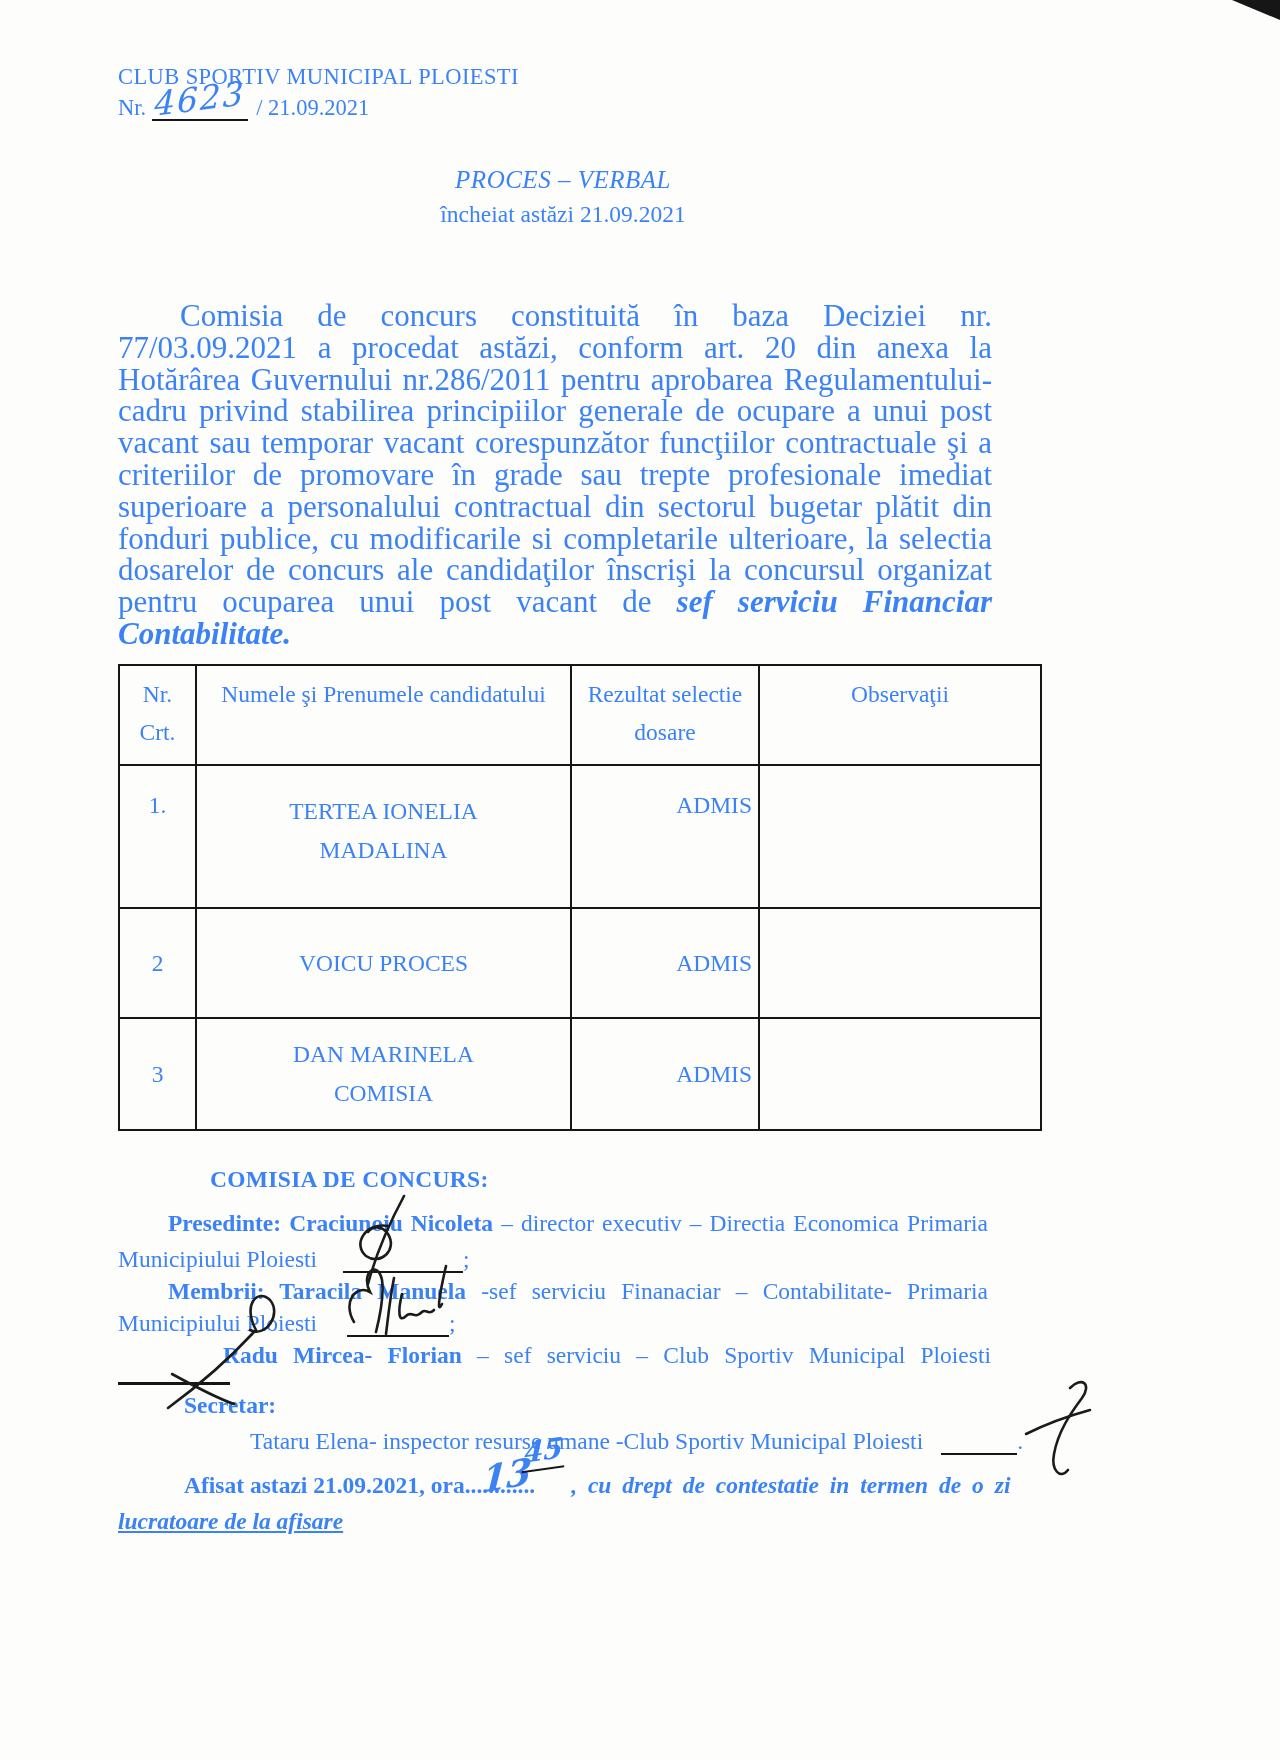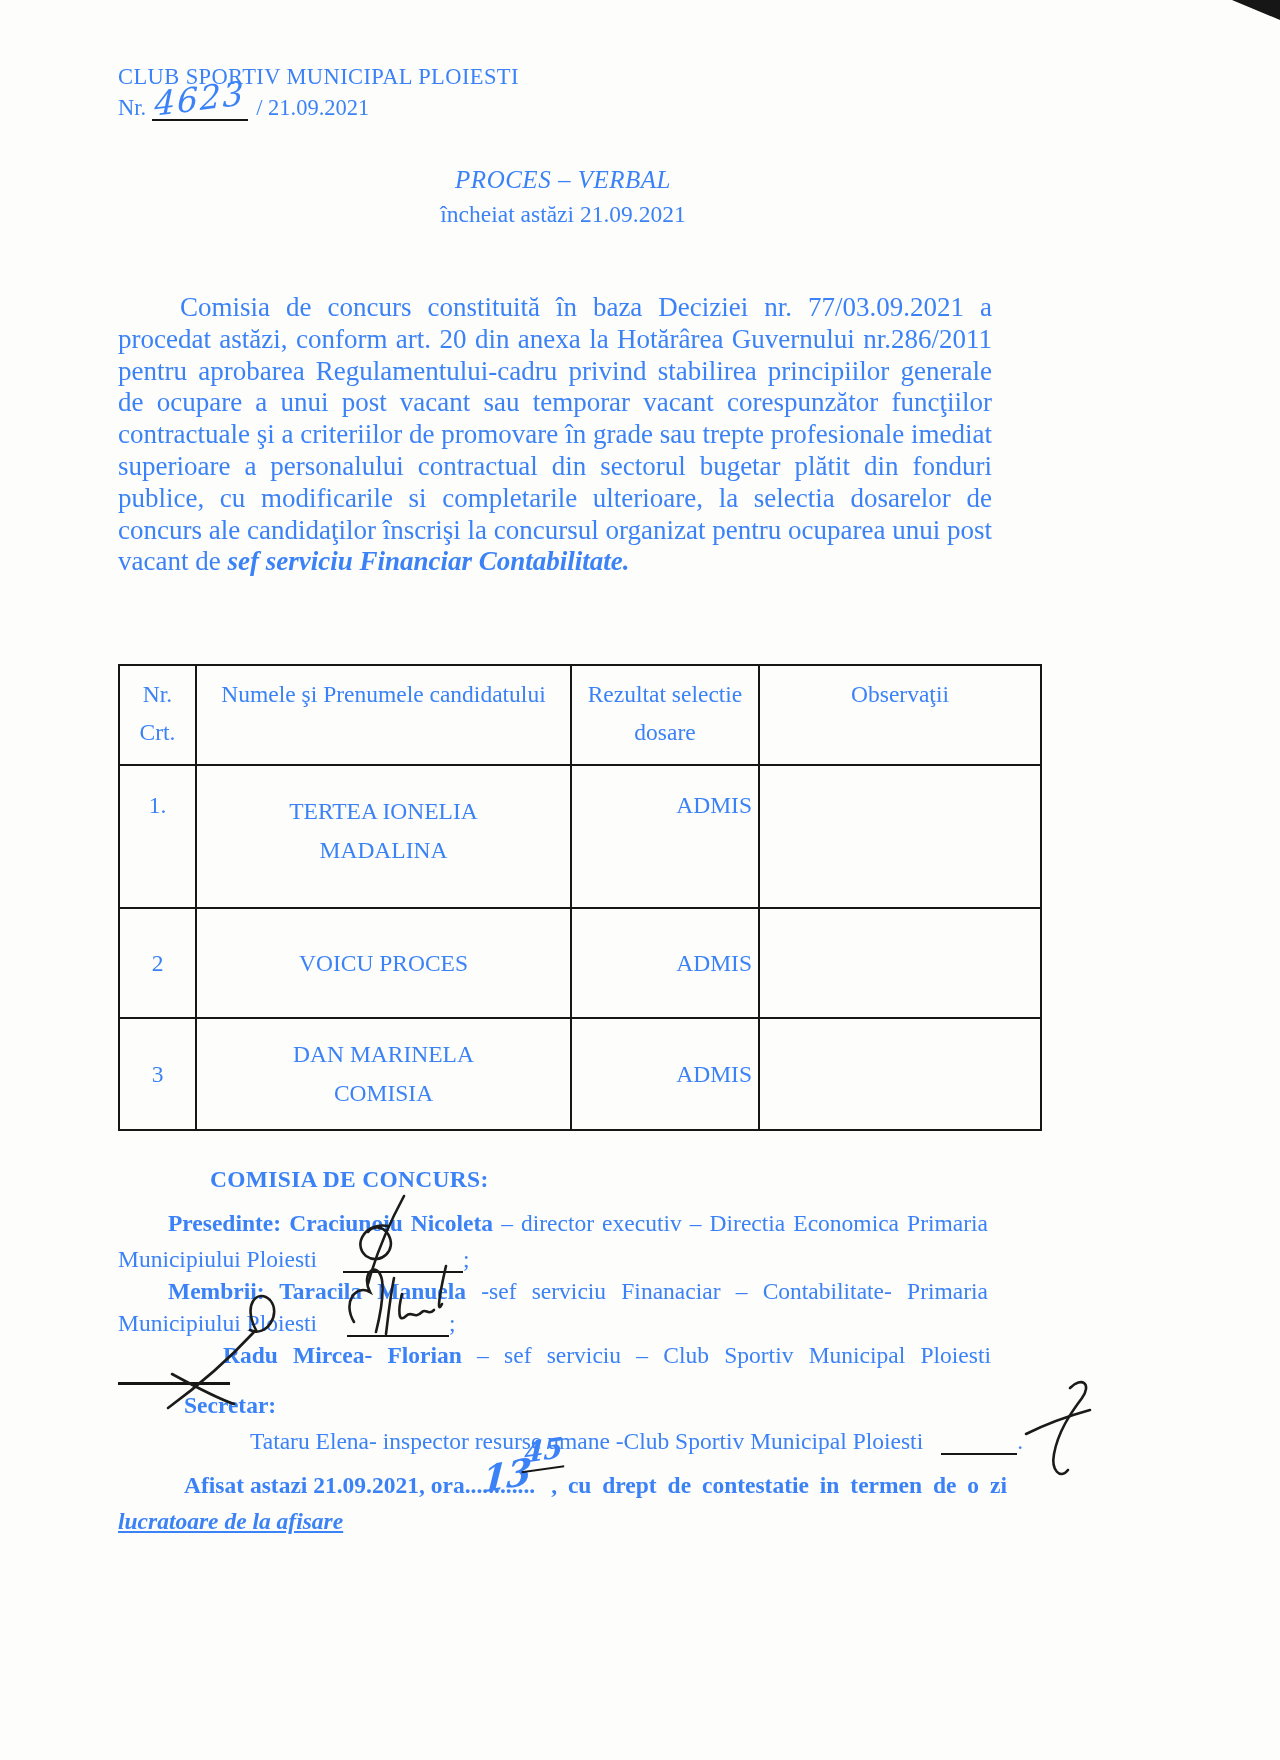--- a/index.html
+++ b/index.html
@@ -13,21 +13,21 @@
   .org-name{left:118px;top:64px;font-size:22.5px;letter-spacing:.4px;}
   .nr-line{left:118px;top:95px;font-size:22.5px;}
   .nr-blank{display:inline-block;width:96px;border-bottom:2px solid #161616;margin:0 8px 0 6px;position:relative;height:24px;vertical-align:bottom;}
   .handwritten{font-style:italic;font-family:"DejaVu Serif", serif;}
   .nr-hand{position:absolute;left:2px;top:-16px;font-size:33px;transform:rotate(-7deg) skewX(-8deg);letter-spacing:2px;white-space:nowrap;}
   
   .title-block{left:118px;top:166px;width:890px;text-align:center;}
   .title-main{font-size:25px;font-style:italic;letter-spacing:.5px;}
   .title-sub{font-size:23.5px;margin-top:7px;}
   
-  .body-par{left:118px;top:292px;width:874px;font-size:27px;line-height:31.8px;text-align:justify;text-indent:62px;}
+  .body-par{left:118px;top:300px;width:874px;font-size:31px;line-height:31.8px;text-align:justify;text-indent:62px;}
   .bold-italic{font-weight:bold;font-style:italic;}
   
   table.results{left:118px;top:664px;position:absolute;border-collapse:collapse;width:922px;font-size:23.5px;table-layout:fixed;padding-left:32px;}
   table.results td,table.results th{border:2px solid #161616;padding:0 6px;font-weight:normal;}
   table.results th{vertical-align:top;padding-top:10px;line-height:1.6;text-align:center;}
   tr.hdr{height:100px;}
   tr.r1{height:143px;}
   tr.r2{height:110px;}
   tr.r3{height:112px;}
   td.c-nr{text-align:center;}
@@ -49,21 +49,21 @@
   .m-l2{left:0;top:152px;}
   .m2-l{left:105px;top:184px;width:768px;}
   .sec-underline{left:0;top:224px;width:112px;height:2.5px;background:#161616;}
   .sec-label{left:66px;top:234px;font-weight:bold;}
   .tataru{left:132px;top:270px;}
   .afisat{left:66px;top:314px;font-weight:bold;}
   .lucratoare{left:0;top:350px;text-decoration:underline;}
   .dots-wrap{position:relative;display:inline-block;}
   .hand-hour{position:absolute;left:0px;top:-18px;font-size:36px;transform:rotate(-10deg) skewX(-14deg);}
   .hand-min{position:absolute;left:40px;top:-38px;font-size:28px;transform:rotate(-8deg) skewX(-10deg);border-bottom:2.5px solid #161616;padding:0 2px 1px 2px;}
-  .it-seg{word-spacing:5px;margin-left:16px;}
+  .it-seg{font-style:italic;word-spacing:5px;margin-left:36px;}
   
   svg.sig{position:absolute;overflow:visible;}
   svg.sig path{fill:none;stroke:#1b1b1b;stroke-width:2.6;stroke-linecap:round;}
   
   .corner-mark{right:0;top:0;width:48px;height:20px;background:#161616;clip-path:polygon(0 0,100% 0,100% 100%);}
 </style>
 </head>
 <body>
 
 <div class="page">

